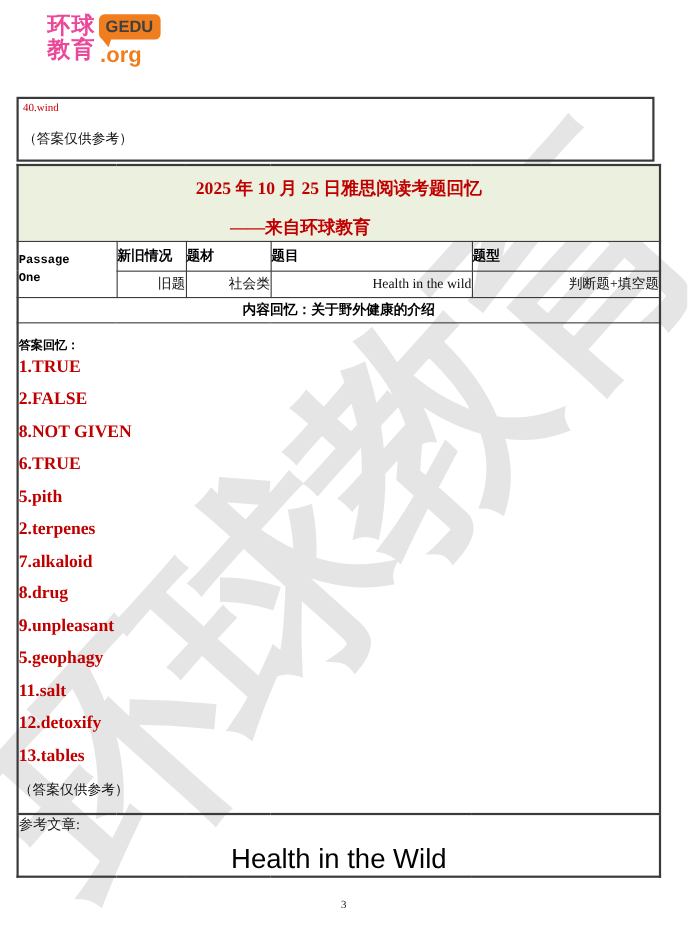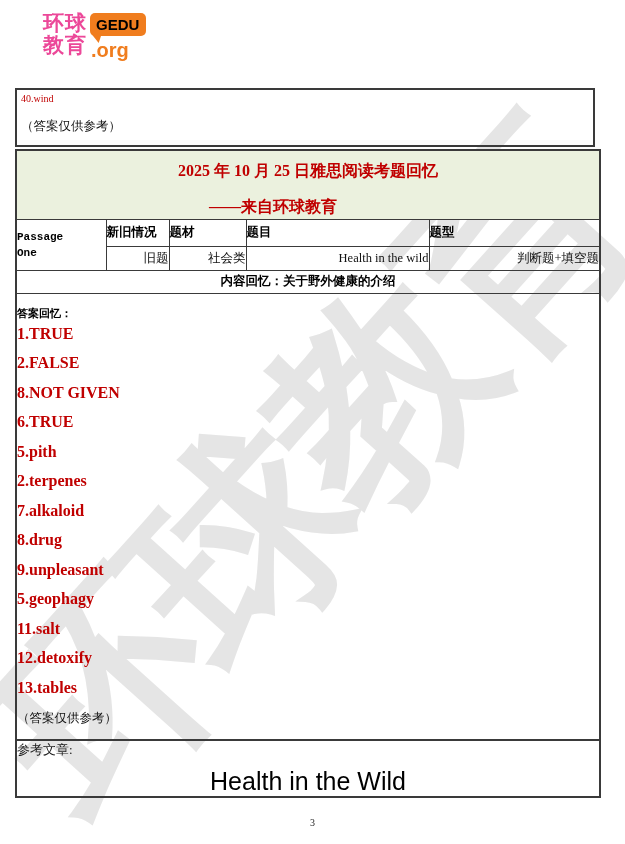--- a/index.html
+++ b/index.html
@@ -21,21 +21,21 @@
   }
 
   
   .logo { position:absolute; left:43px; top:12px; z-index:2; width:140px; height:50px; }
   .logo-cn {
     position:absolute; left:0; top:0; color:#ec4899; font-weight:bold;
     font-size:21px; line-height:22px; letter-spacing:1px;
     font-family:"DejaVu Sans","Liberation Sans",sans-serif;
   }
   .logo-badge {
-    position:absolute; left:47px; top:1px; background:#f07d1e; color:#000000;
+    position:absolute; left:47px; top:1px; background:#f07d1e; color:#404040;
     font-weight:bold; font-size:15px; line-height:15px; padding:4px 7px 4px 6px;
     border-radius:5px; font-family:"Liberation Sans",sans-serif;
   }
   .logo-badge::after {
     content:""; position:absolute; left:1px; bottom:-7px; width:0; height:0;
     border-style:solid; border-width:8px 0 0 9px;
     border-color:transparent transparent transparent transparent;
     border-top-color:#f07d1e; transform:skewX(-18deg);
   }
   .logo-org {

